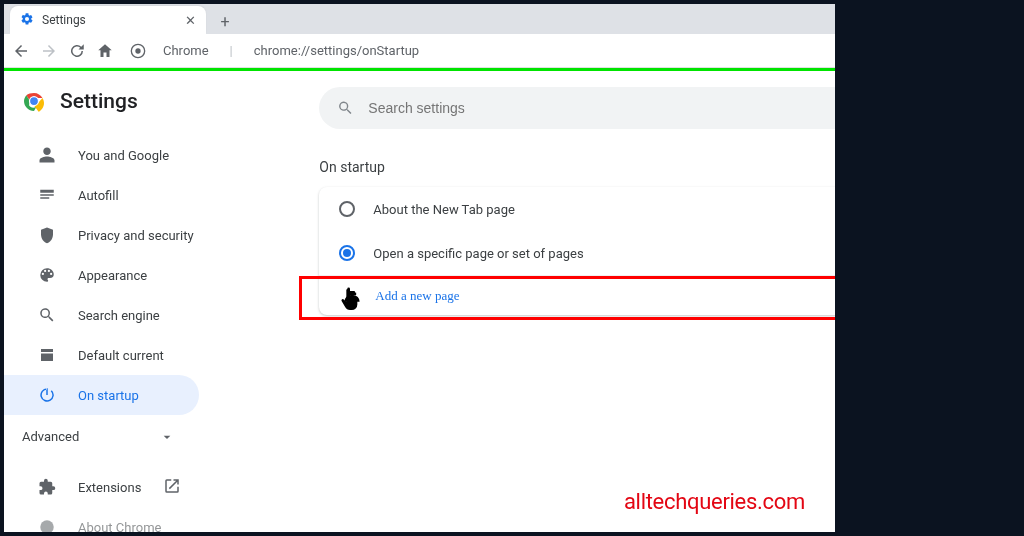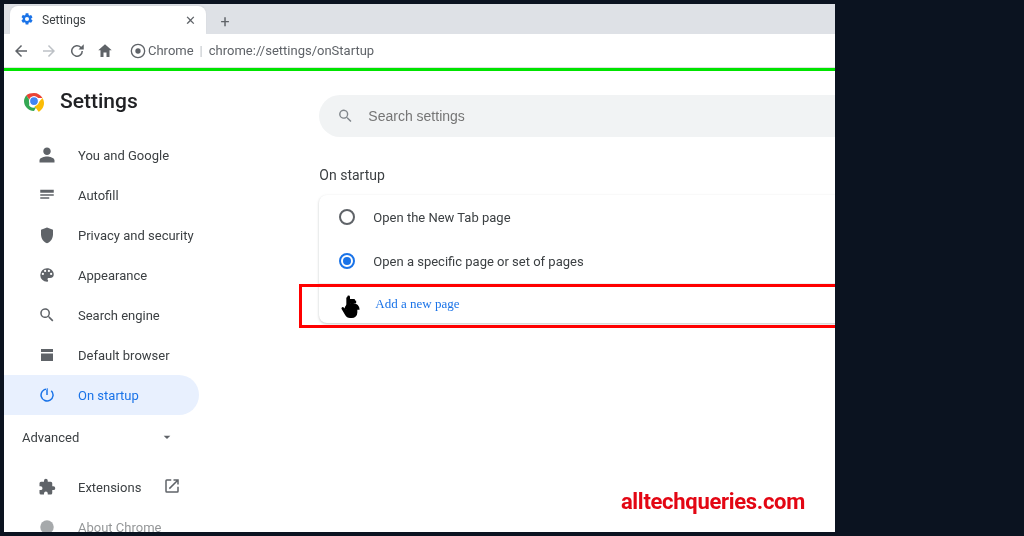--- a/index.html
+++ b/index.html
@@ -48,21 +48,21 @@
     background:#fff;
     display:flex;
     align-items:center;
     padding:0 8px;
     gap:10px;
     border-bottom:1px solid #e0e0e0;
   }
   .tb-icon { width:18px; height:18px; display:flex; align-items:center; justify-content:center; color:#5f6368; }
   .tb-icon.disabled { color:#bdc1c6; }
   .url-badge {
-    display:flex; align-items:center; gap:2px;
+    display:flex; align-items:center; gap:17px;
     color:#5f6368; font-size:13px;
     margin-left:6px;
   }
   .url-text { color:#5f6368; font-size:13px; }
   .url-sep { color:#bdc1c6; padding:0 4px; }
   .green-line { height:3px; background:#00e400; width:100%; }
   
   .content {
     display:flex;
     height: calc(100% - 30px - 34px - 3px);
@@ -85,28 +85,28 @@
     font-size:13px;
     color:#3c4043;
     border-radius:0 20px 20px 0;
     cursor:pointer;
   }
   .navitem svg { width:18px; height:18px; fill:#5f6368; flex-shrink:0; }
   .navitem.active { background:#e8f0fe; color:#1a73e8; }
   .navitem.active svg { fill:#1a73e8; }
   .navitem .ext { margin-left:auto; margin-right:18px; }
   .adv-row {
-    display:flex; align-items:center; justify-content:space-between;
+    display:flex; justify-content:space-between;
     padding:14px 24px 14px 18px;
     font-size:13px; color:#3c4043;
     cursor:pointer;
   }
   .adv-row svg { width:16px; height:16px; fill:#5f6368; }
   
-  .main { flex:1; padding:24px 60px 0 120px; position:relative; }
+  .main { flex:1; padding:16px 60px 0 120px; position:relative; }
   .search-wrap {
     background:#f1f3f4; border-radius:22px;
     height:42px; width:580px;
     display:flex; align-items:center;
     padding:0 18px; gap:14px;
     color:#80868b;
     margin-bottom:30px;
   }
   .search-wrap svg { width:18px; height:18px; fill:#80868b; }
   .search-input {
@@ -155,21 +155,21 @@
     width:580px;
     top:89px; height:44px;
   }
   .cursor {
     position:absolute; width:20px; height:20px;
     left:23px; top:104px;
     z-index:5;
   }
   .watermark {
     position:absolute; right:30px; bottom:18px;
-    font-size:22px; font-weight:700; color:#e30613;
+    font-size:22px; font-weight:400; color:#e30613;
     letter-spacing:-0.3px;
   }
 </style>
 </head>
 <body>
 
 <div class="outer-frame">
 
   <div class="tabstrip">
     <div class="tab">
@@ -264,21 +264,21 @@
         <li class="navitem">
           <svg viewBox="0 0 24 24">
               <path d="M15.5 14h-.8l-.3-.3a6.5 6.5 0 1 0-.7.7l.3.3v.8l5 5 1.5-1.5-5-5zM9.5 14A4.5 4.5 0 1 1 14 9.5 4.5 4.5 0 0 1 9.5 14z"></path>
             </svg>
           <span>Search engine</span>
         </li>
         <li class="navitem">
           <svg viewBox="0 0 24 24">
               <path d="M4 4h16v4H4zM4 10h16v10H4z"></path>
             </svg>
-          <span>Default browser</span>
+          <span>Default current</span>
         </li>
         <li class="navitem active">
           <svg viewBox="0 0 24 24">
               <path d="M12 3a9 9 0 1 0 6.4 2.6l-1.4 1.4A7 7 0 1 1 12 5V3zm-1 0h2v9h-2z"></path>
             </svg>
           <span>On startup</span>
         </li>
       </ul>
 
       <div class="adv-row">
@@ -315,21 +315,21 @@
             <path d="M15.5 14h-.8l-.3-.3a6.5 6.5 0 1 0-.7.7l.3.3v.8l5 5 1.5-1.5-5-5zM9.5 14A4.5 4.5 0 1 1 14 9.5 4.5 4.5 0 0 1 9.5 14z"></path>
           </svg>
         <input class="search-input" placeholder="Search settings" style="">
       </div>
 
       <div class="section-title">On startup</div>
 
       <div class="card">
         <div class="radio-row">
           <span class="radio-outline"></span>
-          <span>Open the New Tab page</span>
+          <span>About the New Tab page</span>
         </div>
         <div class="radio-row">
           <span class="radio-checked"></span>
           <span>Open a specific page or set of pages</span>
         </div>
         <div class="link-row">
           <span>Add a new page</span>
         </div>
 
         <div class="highlight-box"></div>

